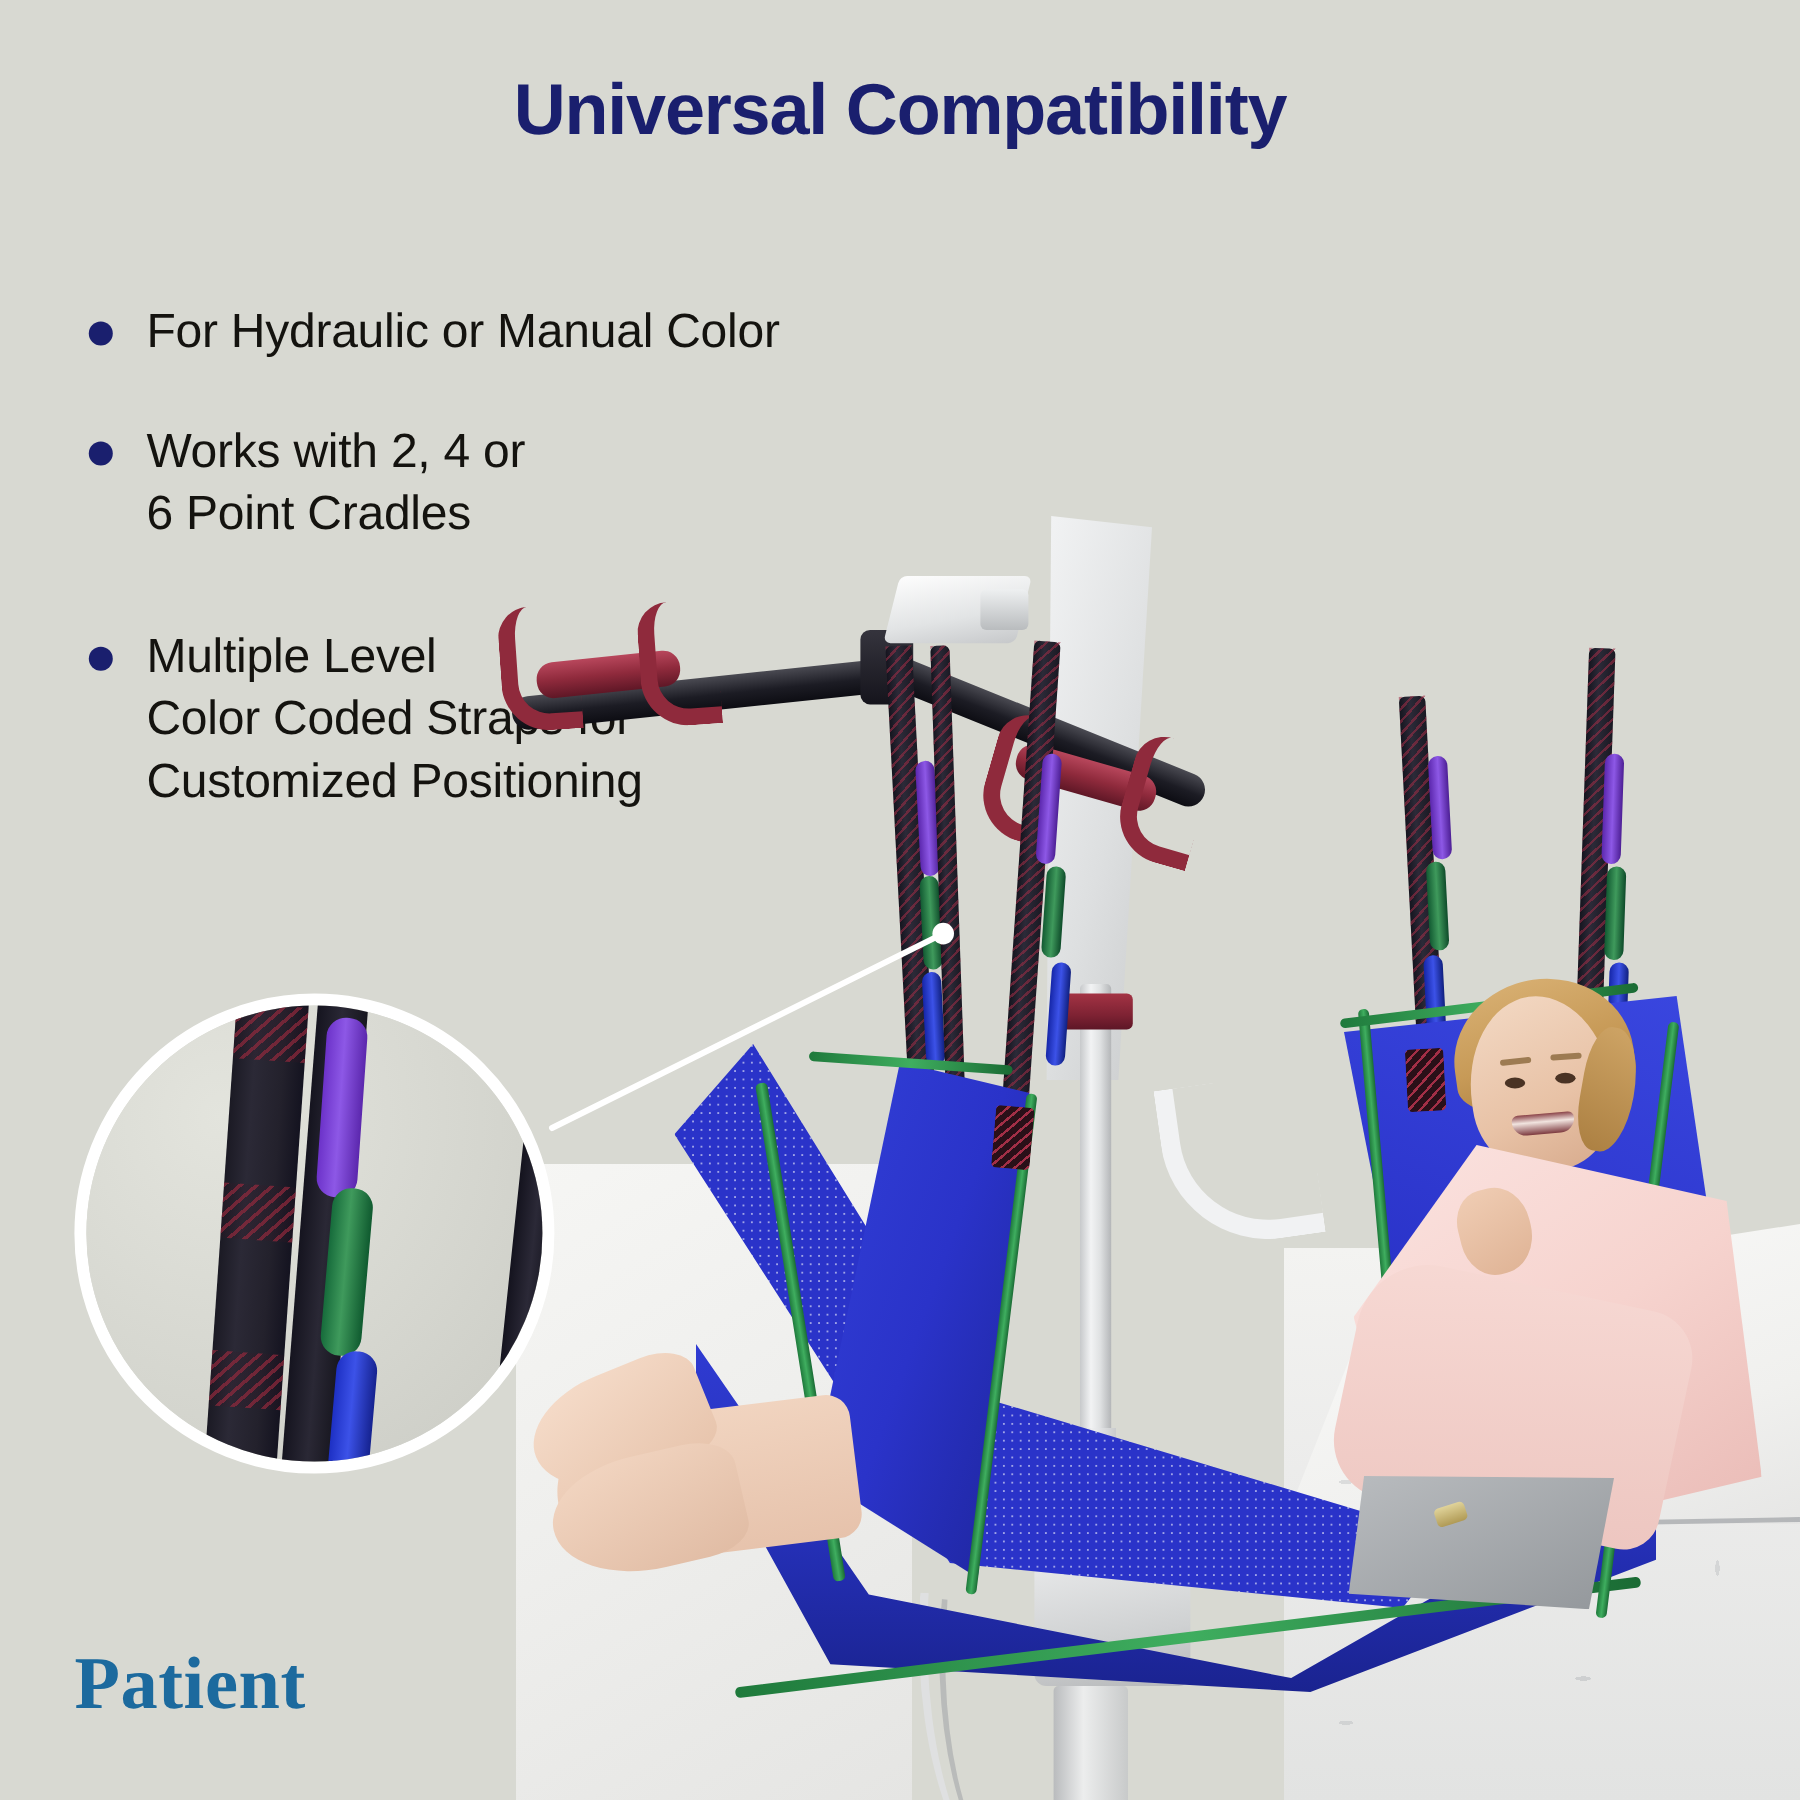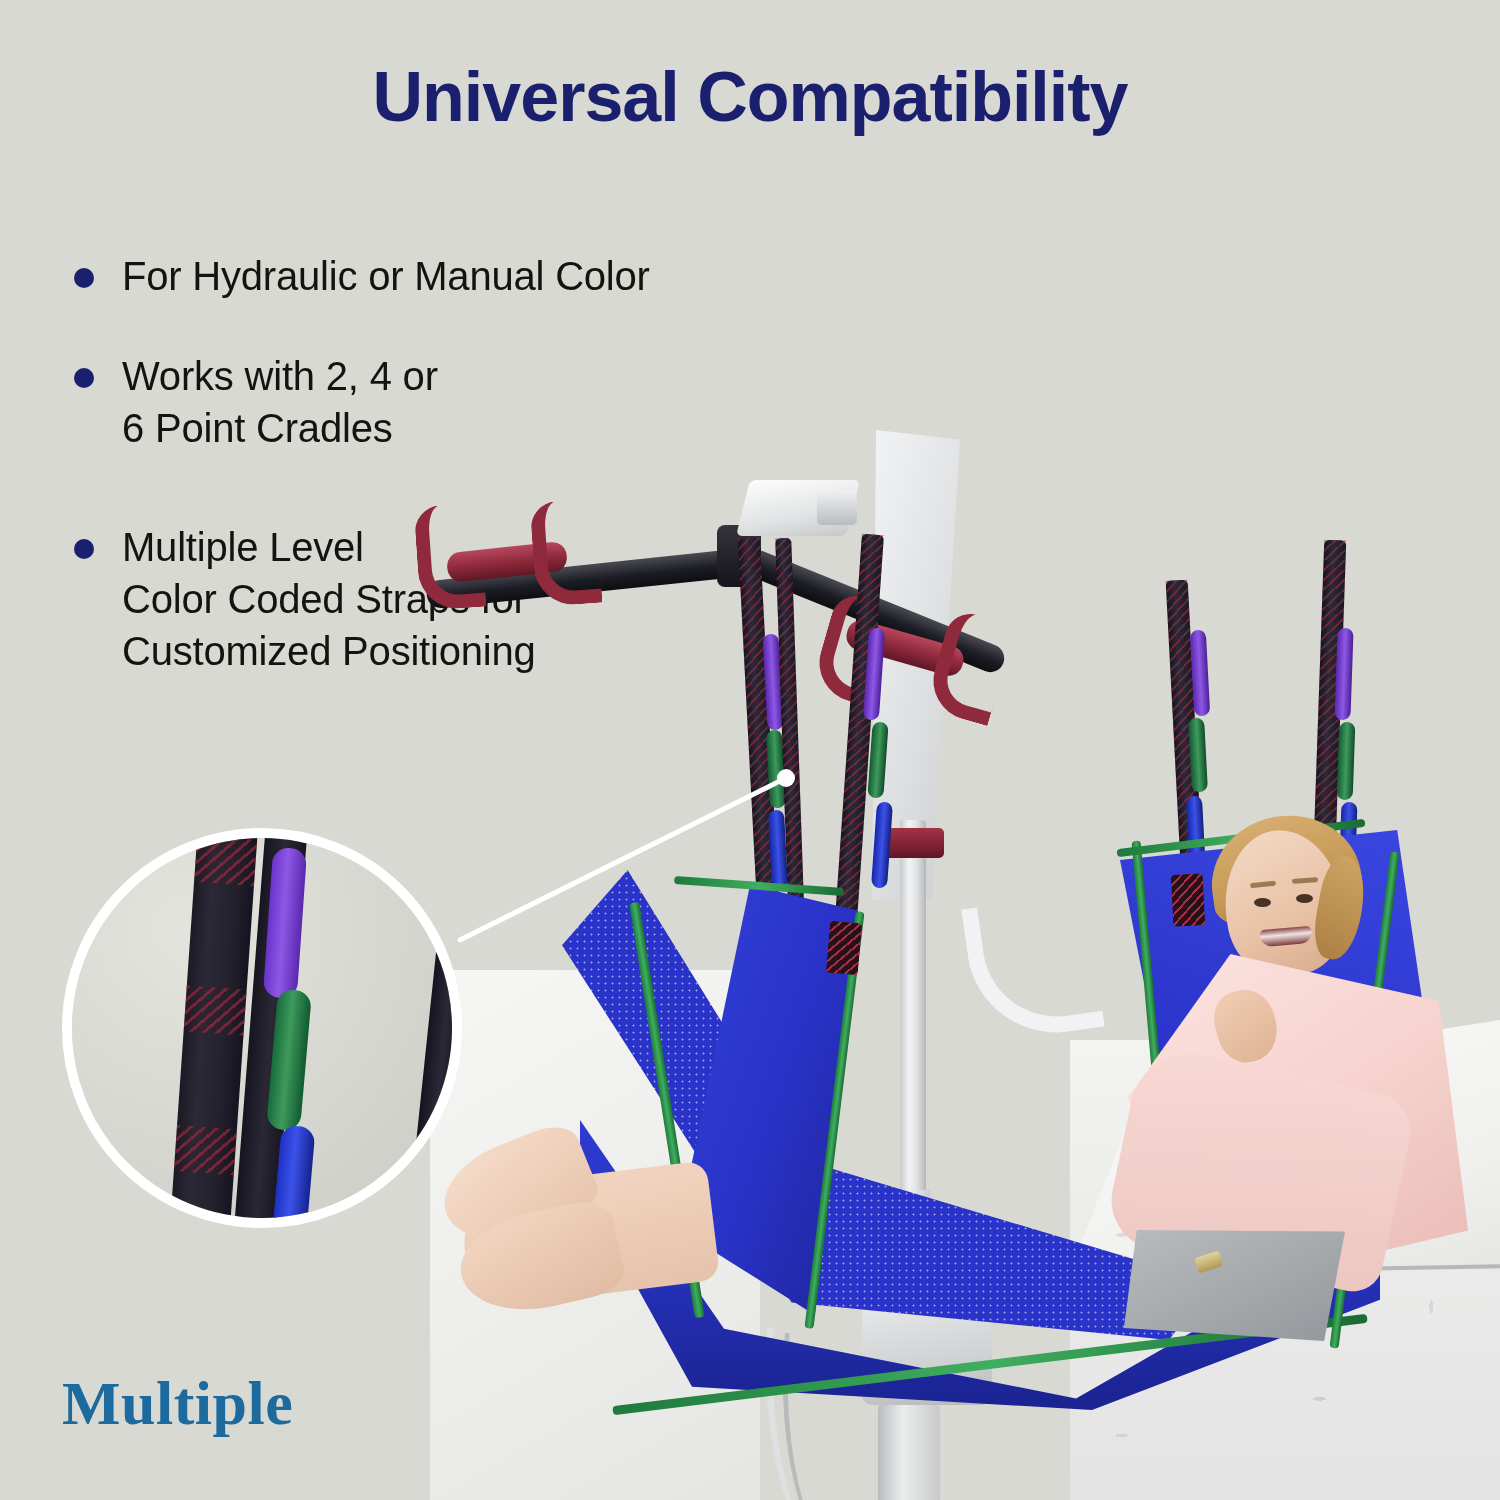--- a/index.html
+++ b/index.html
@@ -9,21 +9,21 @@
     font-family:"Liberation Sans", sans-serif;
     overflow:hidden;
     position:relative;
   }
   #stage { position:absolute; inset:0; width:1500px; height:1500px; }
 
   
   .title {
     position:absolute; left:0; top:62px; width:1500px;
     text-align:center;
-    font-size:70px; font-weight:bold;
+    font-size:60px; font-weight:bold;
     letter-spacing:-1px;
     color:#1a1f6e;
     line-height:1.0;
   }
 
   
   .bullets { position:absolute; left:62px; top:250px; width:640px; }
   .bullet-row { position:relative; margin-bottom:46px; }
   .bullet-dot {
     position:absolute; left:12px; top:18px;
@@ -549,16 +549,16 @@
       <div class="loop loop-purple"></div>
       <div class="loop loop-green"></div>
       <div class="loop loop-blue"></div>
 
       <div class="mag-strap-right"></div>
     </div>
   </div>
 
   <div style="position:absolute; left:62px; top:1368px; font-family:'Liberation Serif', serif;
               font-size:62px; font-weight:bold; color:#1c6a9e; letter-spacing:0.5px;">
-    <span>Multiple</span>
+    <span>Patient</span>
   </div>
 
 </div>
 
 </body></html>

